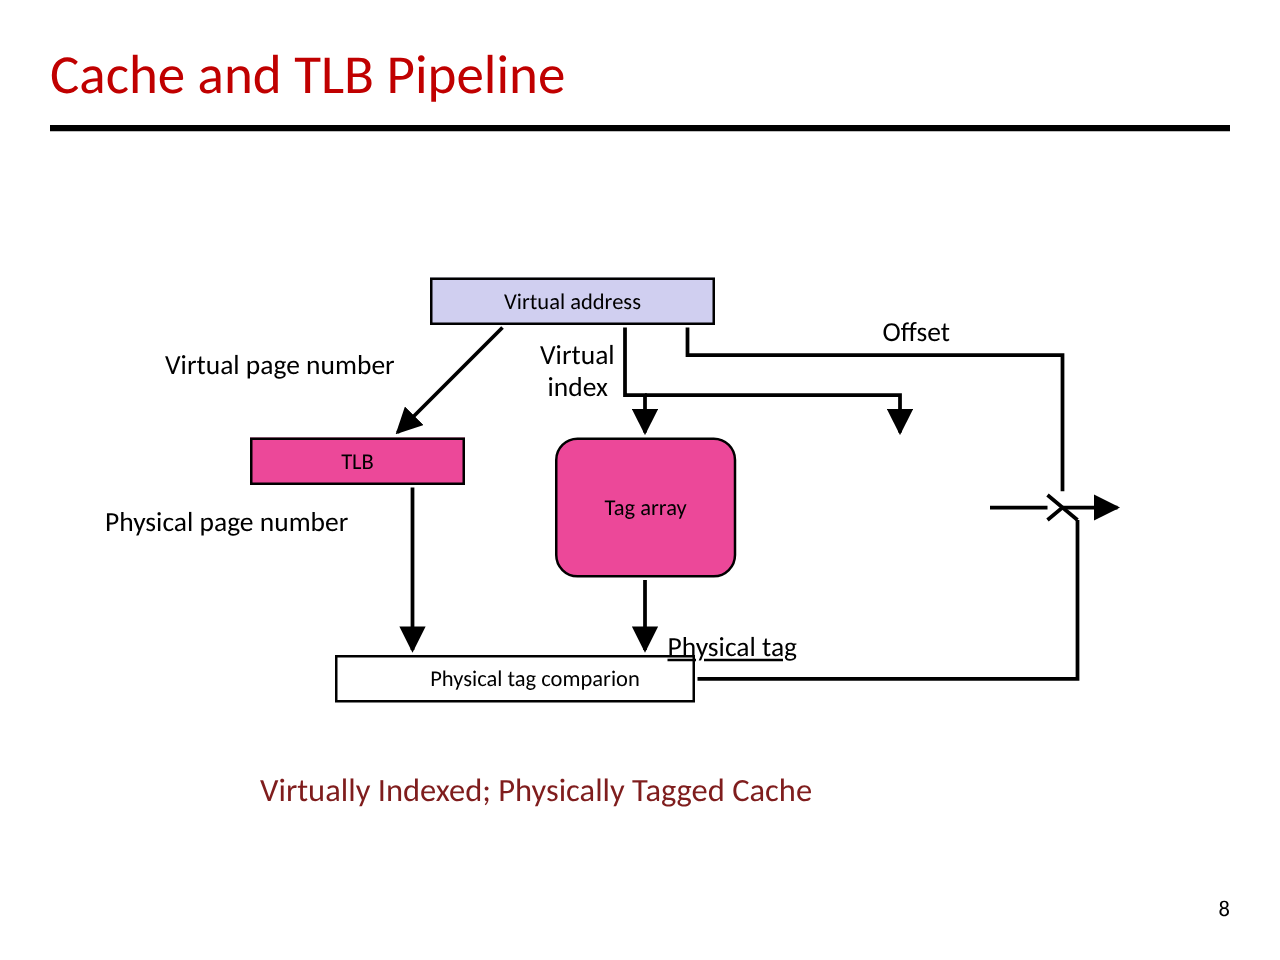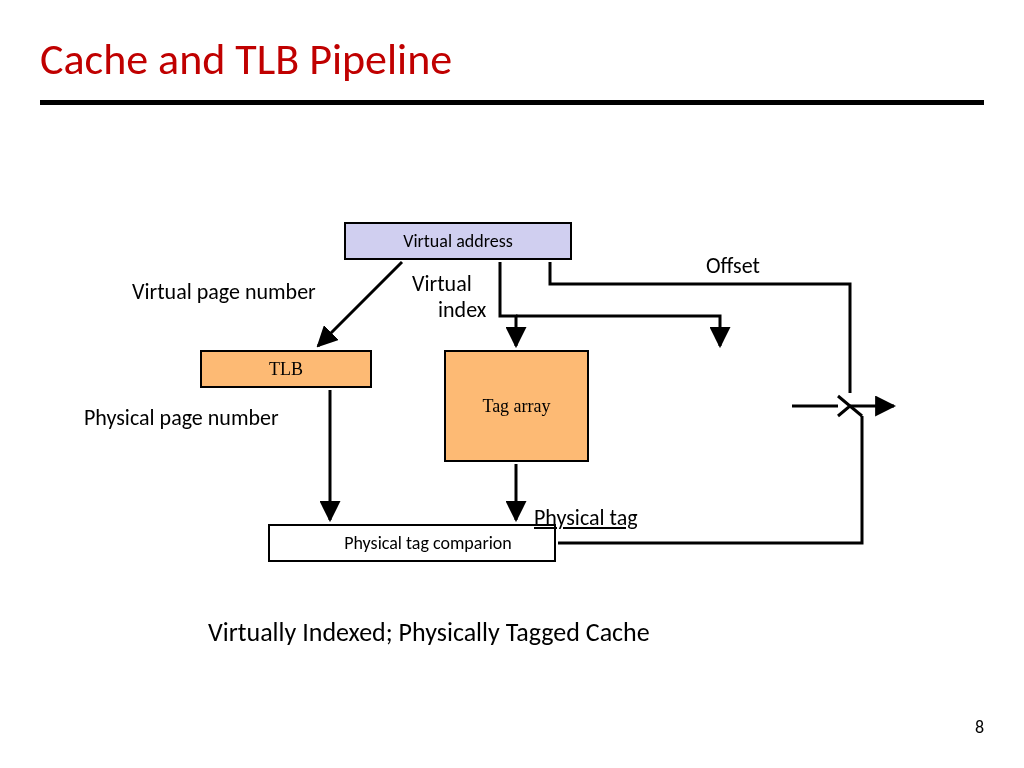--- a/index.html
+++ b/index.html
@@ -36,33 +36,33 @@
     position: absolute;
     border: 2px solid #000;
     display: flex;
     align-items: center;
     justify-content: center;
     font-size: 18px;
     text-align: center;
     box-sizing: border-box;
   }
   .box.lavender { background: #d0cff0; }
-  .box.green    { background: #fdba74; font-family: Liberation Serif, serif; }
+  .box.green    { background: #ec4899; }
   .box.white    { background: #fff; padding-left: 32px; }
   .label {
     position: absolute;
     font-size: 22px;
     color: #000;
     white-space: pre;
     text-align: center;
   }
   .footer-label {
     position: absolute;
     font-size: 26px;
-    color: #000000;
+    color: #7f1d1d;
   }
   .page-num {
     position: absolute;
     right: 40px;
     bottom: 30px;
     font-size: 18px;
     color: #000;
   }
   svg.overlay {
     position: absolute;
@@ -77,28 +77,28 @@
 
 <div class="slide">
 
   <div class="title">Cache and TLB Pipeline</div>
   <div class="hr"></div>
 
   <div class="box lavender" style="left:344px; top:222px; width:228px; height:38px;">Virtual address</div>
 
   <div class="box green" style="left:200px; top:350px; width:172px; height:38px;">TLB</div>
 
-  <div class="box green" style="left:444px; top:350px; width:145px; height:112px;">Tag array</div>
+  <div class="box green" style="left:444px; top:350px; width:145px; height:112px;border-radius:18px;">Tag array</div>
 
 
   <div class="box white" style="left:268px; top:524px; width:288px; height:38px;">Physical tag comparion</div>
 
   <div class="label" style="left:132px; top:278px;">Virtual page number</div>
 
-  <div class="label" style="left:412px; top:270px; text-align:center;">Virtual</div>
+  <div class="label" style="left:432px; top:270px; text-align:center;">Virtual</div>
   <div class="label" style="left:438px; top:296px; text-align:left;">index</div>
 
   <div class="label" style="left:706px; top:252px;">Offset</div>
 
   <div class="label" style="left:84px; top:404px;">Physical page number</div>
 
   <div class="label" style="left:534px; top:504px;text-decoration:underline;">Physical tag</div>
 
   <div class="footer-label" style="left:208px; top:616px;">Virtually Indexed; Physically Tagged Cache</div>
 

